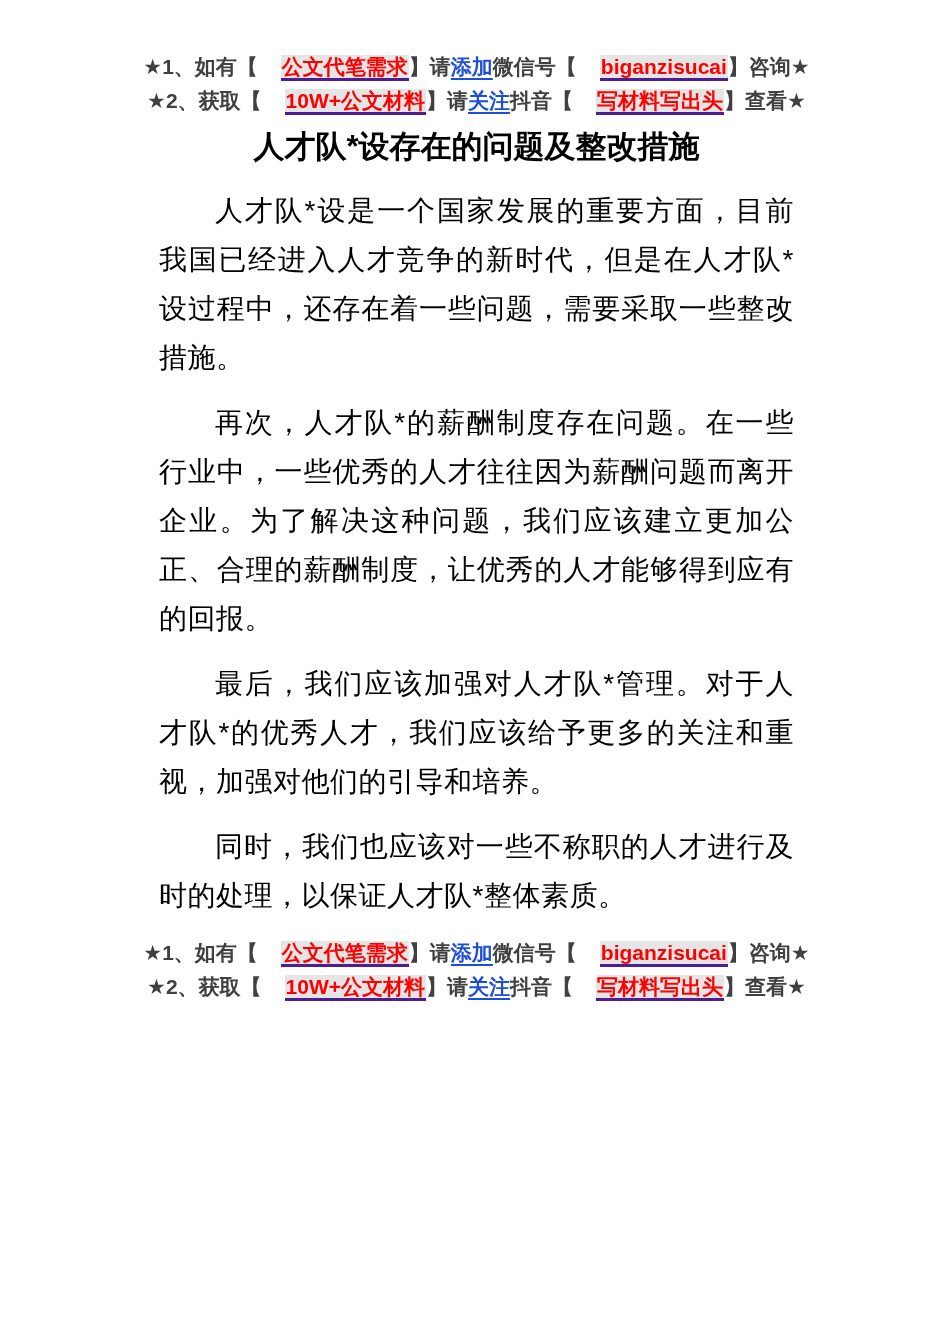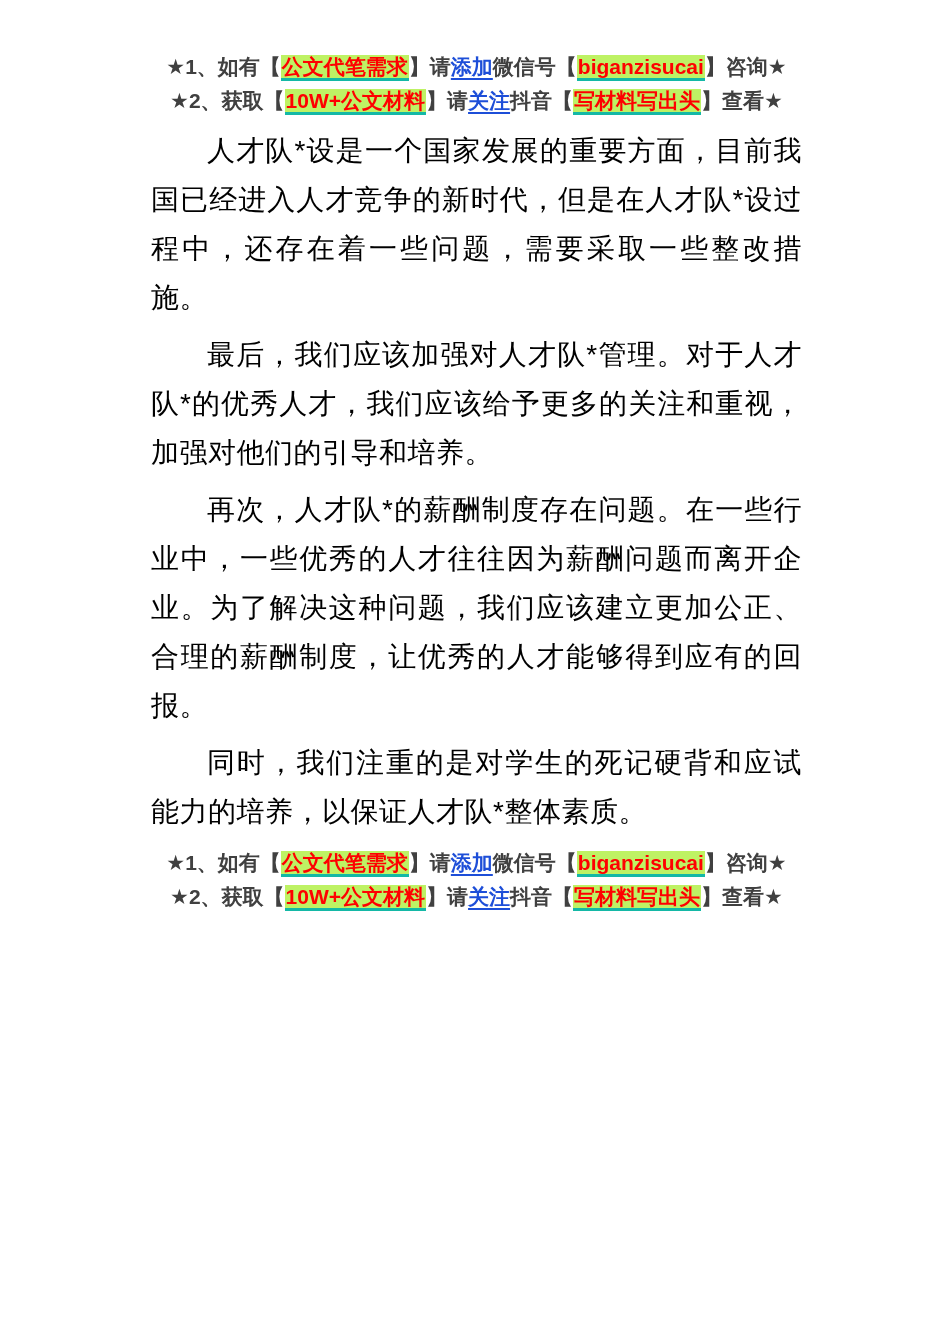--- a/index.html
+++ b/index.html
@@ -30,59 +30,61 @@
   .notice-line { display: block; }
   .seg-plain { color: #404040; }
   .seg-underline {
     color: #1d4ed8;
     text-decoration: underline;
     text-decoration-thickness: 2px;
     text-underline-offset: 4px;
   }
   .seg-highlight {
     color: #ff0000;
-    background: #bef264;
-    border-bottom: 3px solid #14b8a6;
+    background: #e5e5e5;
+    border-bottom: 3px solid #4c1d95;
     padding: 0 1px;
+    margin-left: 23px;
   }
   .doc-title {
     font-size: 31px;
     font-weight: bold;
     text-align: center;
     line-height: 46px;
     margin: 6px 0 0 0;
   }
   .doc-body { margin-top: 3px; }
   .para {
     font-size: 28px;
     line-height: 49px;
     text-align: justify;
     text-indent: 2em;
-    margin: 8px;
+    margin: 16px;
     font-weight: 400;
     letter-spacing: 0.5px;
   }
   .footer-notice { margin-top: 10px; }
 </style>
 </head>
 <body>
 
 <div class="page">
 
   <div class="notice header-notice">
     <span class="notice-line"><span class="seg-plain">★1、如有【</span><span class="seg-highlight">公文代笔需求</span><span class="seg-plain">】请</span><span class="seg-underline">添加</span><span class="seg-plain">微信号【</span><span class="seg-highlight">biganzisucai</span><span class="seg-plain">】咨询★</span></span>
     <span class="notice-line"><span class="seg-plain">★2、获取【</span><span class="seg-highlight">10W+公文材料</span><span class="seg-plain">】请</span><span class="seg-underline">关注</span><span class="seg-plain">抖音【</span><span class="seg-highlight">写材料写出头</span><span class="seg-plain">】查看★</span></span>
   </div>
 
+  <h1 class="doc-title">人才队*设存在的问题及整改措施</h1>
 
   <div class="doc-body">
     <p class="para">人才队*设是一个国家发展的重要方面，目前我国已经进入人才竞争的新时代，但是在人才队*设过程中，还存在着一些问题，需要采取一些整改措施。</p>
+    <p class="para">再次，人才队*的薪酬制度存在问题。在一些行业中，一些优秀的人才往往因为薪酬问题而离开企业。为了解决这种问题，我们应该建立更加公正、合理的薪酬制度，让优秀的人才能够得到应有的回报。</p>
     <p class="para">最后，我们应该加强对人才队*管理。对于人才队*的优秀人才，我们应该给予更多的关注和重视，加强对他们的引导和培养。</p>
-    <p class="para">再次，人才队*的薪酬制度存在问题。在一些行业中，一些优秀的人才往往因为薪酬问题而离开企业。为了解决这种问题，我们应该建立更加公正、合理的薪酬制度，让优秀的人才能够得到应有的回报。</p>
-    <p class="para">同时，我们注重的是对学生的死记硬背和应试能力的培养，以保证人才队*整体素质。</p>
+    <p class="para">同时，我们也应该对一些不称职的人才进行及时的处理，以保证人才队*整体素质。</p>
   </div>
 
   <div class="notice footer-notice">
     <span class="notice-line"><span class="seg-plain">★1、如有【</span><span class="seg-highlight">公文代笔需求</span><span class="seg-plain">】请</span><span class="seg-underline">添加</span><span class="seg-plain">微信号【</span><span class="seg-highlight">biganzisucai</span><span class="seg-plain">】咨询★</span></span>
     <span class="notice-line"><span class="seg-plain">★2、获取【</span><span class="seg-highlight">10W+公文材料</span><span class="seg-plain">】请</span><span class="seg-underline">关注</span><span class="seg-plain">抖音【</span><span class="seg-highlight">写材料写出头</span><span class="seg-plain">】查看★</span></span>
   </div>
 
 </div>
 
 </body></html>

